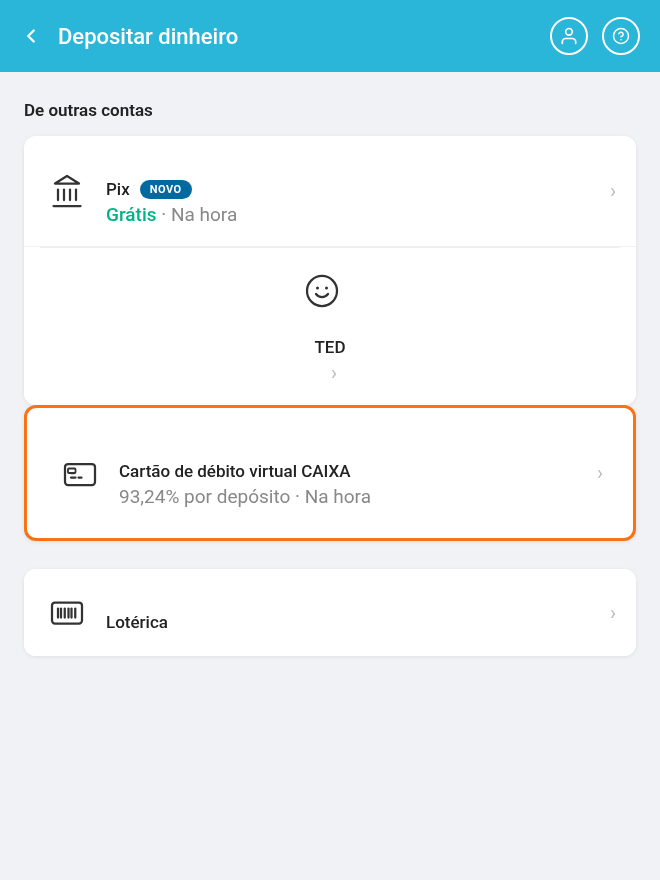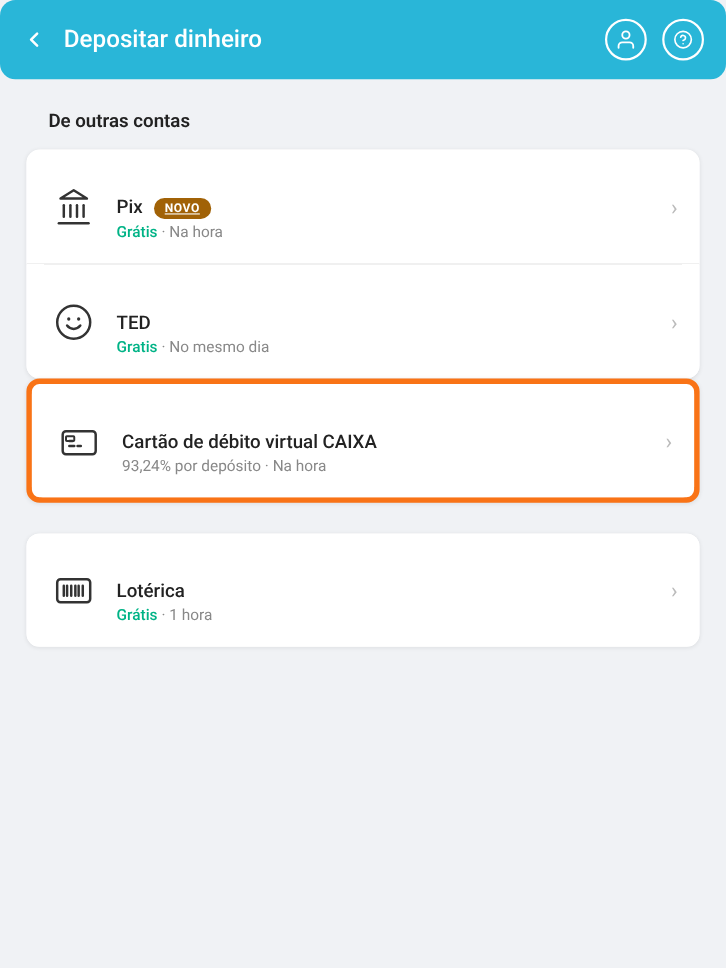--- a/index.html
+++ b/index.html
@@ -16,21 +16,20 @@
       overflow-x: hidden;
     }
 
     
     .header {
       background-color: #29b6d8;
       display: flex;
       align-items: center;
       padding: 0 20px;
       height: 72px;
-      border-radius: 14px;
     }
 
     .header-back {
       color: white;
       font-size: 26px;
       cursor: pointer;
       margin-right: 16px;
       display: flex;
       align-items: center;
     }
@@ -64,21 +63,20 @@
     
     .content {
       padding: 28px 24px;
     }
 
     .section-title {
       font-size: 17px;
       font-weight: 600;
       color: #222;
       margin-bottom: 16px;
-      margin-left: 20px;
     }
 
     .item-icon {
       width: 46px;
       height: 46px;
       display: flex;
       align-items: center;
       justify-content: center;
       margin-right: 16px;
       flex-shrink: 0;
@@ -104,32 +102,31 @@
       margin-top: 23px;
     }
 
     .item-name {
       font-size: 17px;
       font-weight: 500;
       color: #222;
     }
 
     .badge-novo {
-      background-color: #a16207;
+      background-color: #0369a1;
       color: white;
       font-size: 11px;
       font-weight: 700;
       padding: 3px 10px;
       border-radius: 20px;
       letter-spacing: 0.5px;
-      text-decoration: underline;
     }
 
     .item-subtitle {
-      font-size: 14px;
+      font-size: 19px;
       color: #888;
     }
 
     .item-subtitle .green {
       color: #00b386;
       font-weight: 500;
     }
 
     .chevron {
       color: #bbb;
@@ -201,44 +198,41 @@
         </div>
         <div class="item-subtitle">
           <span class="green">Grátis</span> · Na hora
         </div>
       </div>
       <span class="chevron">›</span>
     </div>
 
     <div style="height:1px; background:#f0f0f0; margin:0 16px;"></div>
 
-    <div class="card-item-plain" style="border-radius:0; border-bottom:none;">
+    <div class="card-item-plain" style="border-radius:0; border-bottom:none;flex-direction:column;">
       <div class="item-icon">
         <svg viewBox="0 0 24 24" width="34" height="34" fill="none" stroke="#333" stroke-width="1.5" stroke-linecap="round" stroke-linejoin="round">
           <circle cx="12" cy="12" r="10"></circle>
           <path d="M8 14s1.5 2 4 2 4-2 4-2"></path>
           <circle cx="9" cy="10" r="1" fill="#333" stroke="none"></circle>
           <circle cx="15" cy="10" r="1" fill="#333" stroke="none"></circle>
         </svg>
       </div>
       <div class="item-content">
         <div class="item-title-row">
           <span class="item-name">TED</span>
         </div>
-        <div class="item-subtitle">
-          <span class="green">Gratis</span> · No mesmo dia
-        </div>
       </div>
       <span class="chevron">›</span>
     </div>
 
   </div>
 
   <div style="margin-top:0; margin-bottom:28px;">
-    <div style="border:5px solid #f97316; border-radius:12px; background:white; padding:0; box-shadow:0 1px 4px rgba(0,0,0,0.08);">
+    <div style="border:3px solid #f97316; border-radius:12px; background:white; padding:10px; box-shadow:0 1px 4px rgba(0,0,0,0.08);">
       <div class="card-item-plain" style="border-radius:10px; border-bottom:none;">
         <div class="item-icon">
           <svg viewBox="0 0 24 24" width="36" height="36" fill="none" stroke="#333" stroke-width="1.5" stroke-linecap="round" stroke-linejoin="round">
             <rect x="2" y="6" width="20" height="14" rx="2"></rect>
             <line x1="6" y1="12" x2="8" y2="12"></line>
             <line x1="6" y1="15" x2="9" y2="15"></line>
             <line x1="11" y1="15" x2="13" y2="15"></line>
             <rect x="4" y="9" width="5" height="3" rx="0.5" stroke-width="1.2"></rect>
           </svg>
         </div>
@@ -266,21 +260,18 @@
           <line x1="10.5" y1="9" x2="10.5" y2="15"></line>
           <line x1="13" y1="9" x2="13" y2="15"></line>
           <line x1="15" y1="9" x2="15" y2="15"></line>
           <line x1="17.5" y1="9" x2="17.5" y2="15"></line>
         </svg>
       </div>
       <div class="item-content">
         <div class="item-title-row">
           <span class="item-name">Lotérica</span>
         </div>
-        <div class="item-subtitle">
-          <span class="green">Grátis</span> · 1 hora
-        </div>
       </div>
       <span class="chevron">›</span>
     </div>
   </div>
 
 </div>
 
 </body></html>

